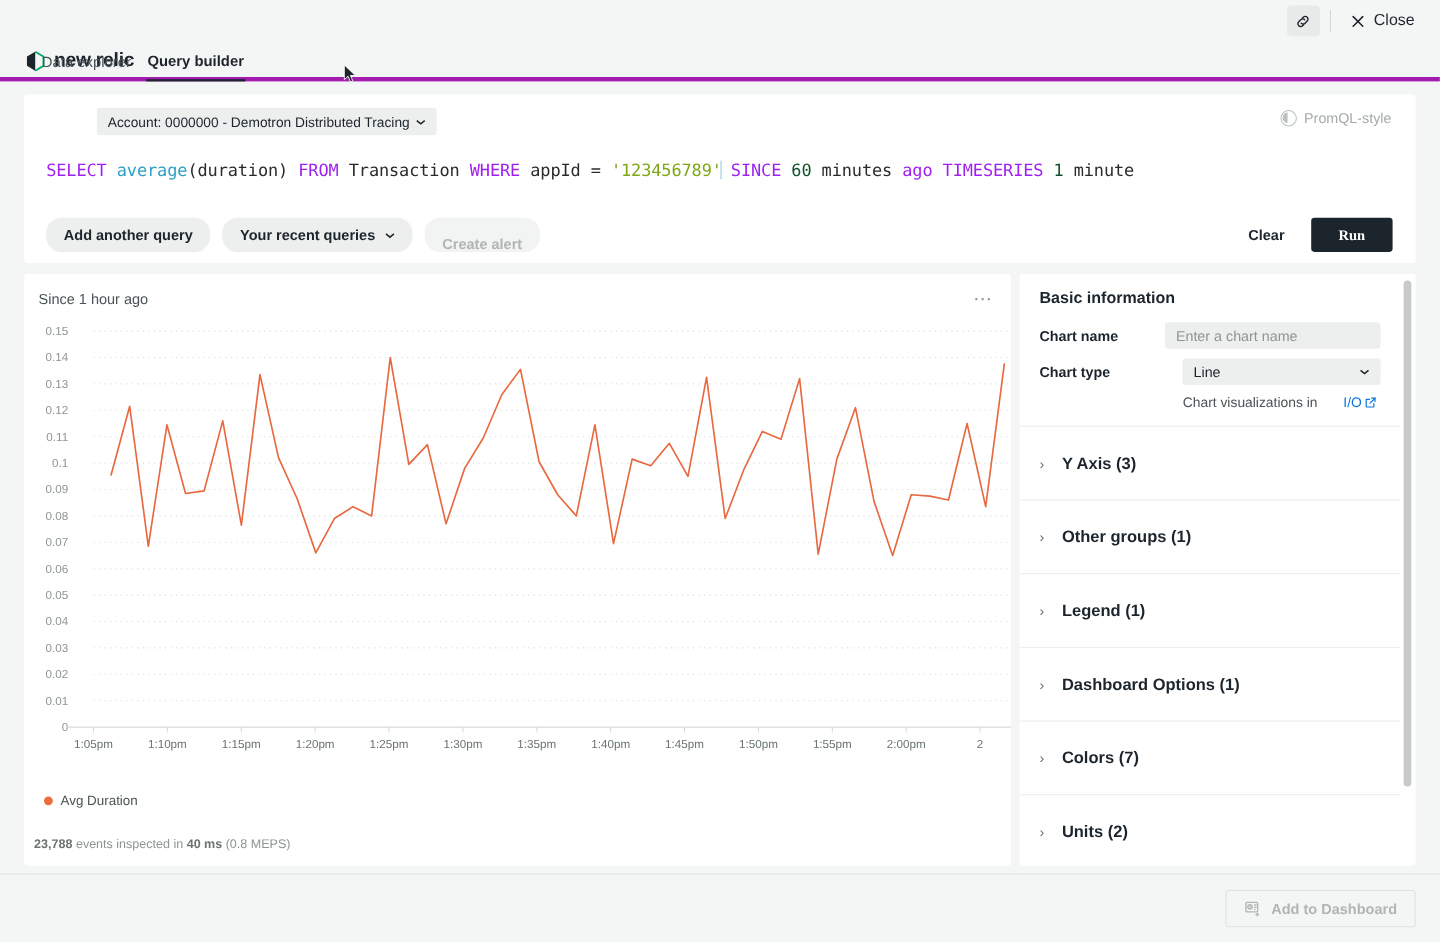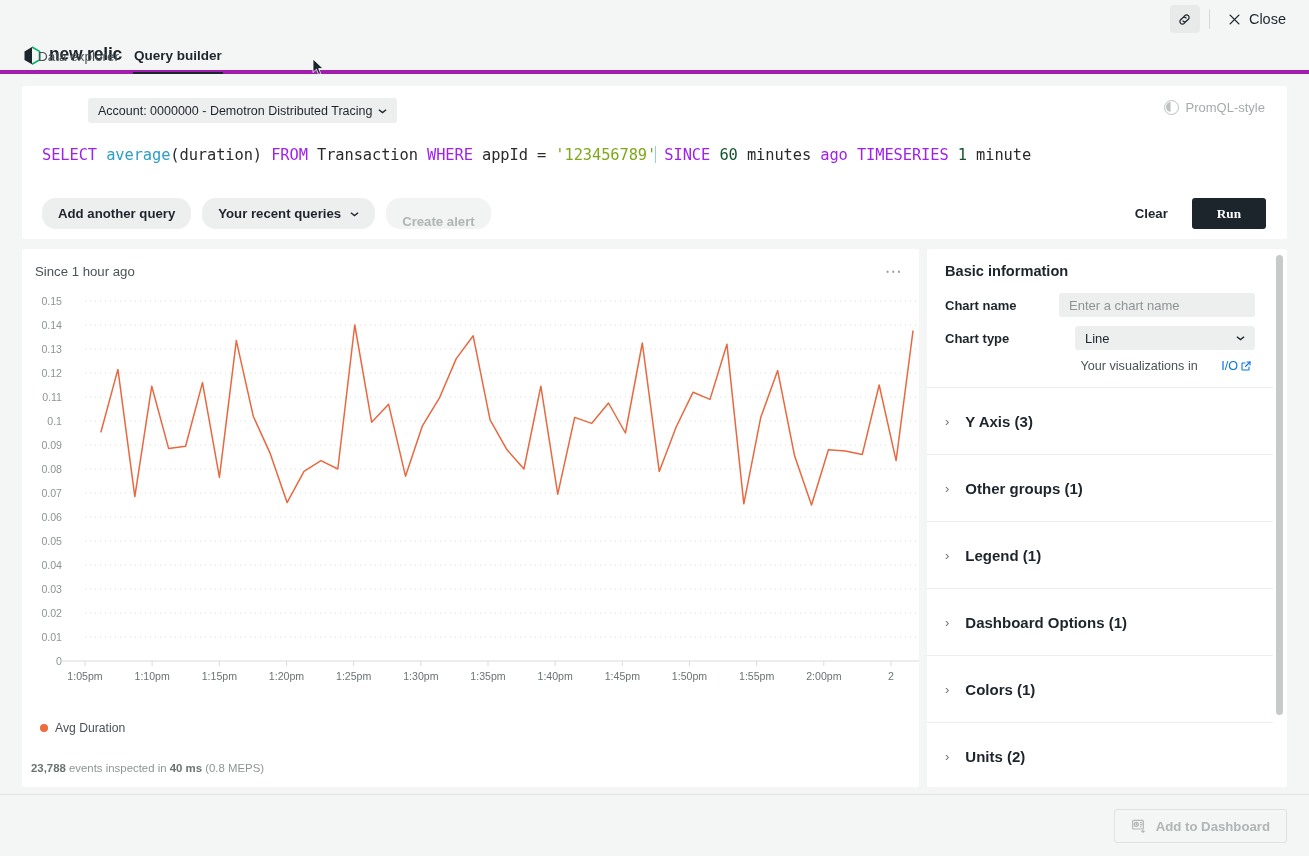--- a/index.html
+++ b/index.html
@@ -386,21 +386,21 @@
           <div class="sp-label">Chart type</div>
           <div class="sp-select">
             <span>Line</span>
             <svg width="9" height="6" viewBox="0 0 10 6" fill="none" stroke="#1d252c" stroke-width="1.5">
                 <path d="M1 1.5 L5 4.8 L9 1.5"></path>
               </svg>
           </div>
         </div>
 
         <div class="sp-more">
-          <span>Your visualizations in </span><a>I/O</a><svg class="ext-ic" width="12" height="12" viewBox="0 0 24 24" fill="none" stroke="#0c74df" stroke-width="2.2" stroke-linecap="round">
+          <span>Chart visualizations in </span><a>I/O</a><svg class="ext-ic" width="12" height="12" viewBox="0 0 24 24" fill="none" stroke="#0c74df" stroke-width="2.2" stroke-linecap="round">
             <path d="M14 4h6v6"></path>
               <path d="M20 4 L11 13"></path>
               <path d="M18 14v5a1 1 0 0 1-1 1H5a1 1 0 0 1-1-1V7a1 1 0 0 1 1-1h5"></path>
           </svg>
         </div>
       </div>
 
       <div class="acc">
         <span class="acc-chev">›</span>
         <span class="acc-title">Y Axis (3)</span>
@@ -412,21 +412,21 @@
       <div class="acc">
         <span class="acc-chev">›</span>
         <span class="acc-title">Legend (1)</span>
       </div>
       <div class="acc">
         <span class="acc-chev">›</span>
         <span class="acc-title">Dashboard Options (1)</span>
       </div>
       <div class="acc">
         <span class="acc-chev">›</span>
-        <span class="acc-title">Colors (1)</span>
+        <span class="acc-title">Colors (7)</span>
       </div>
       <div class="acc">
         <span class="acc-chev">›</span>
         <span class="acc-title">Units (2)</span>
       </div>
 
     </div>
     <div class="sb-track"></div>
     <div class="sb-thumb"></div>
   </div>

